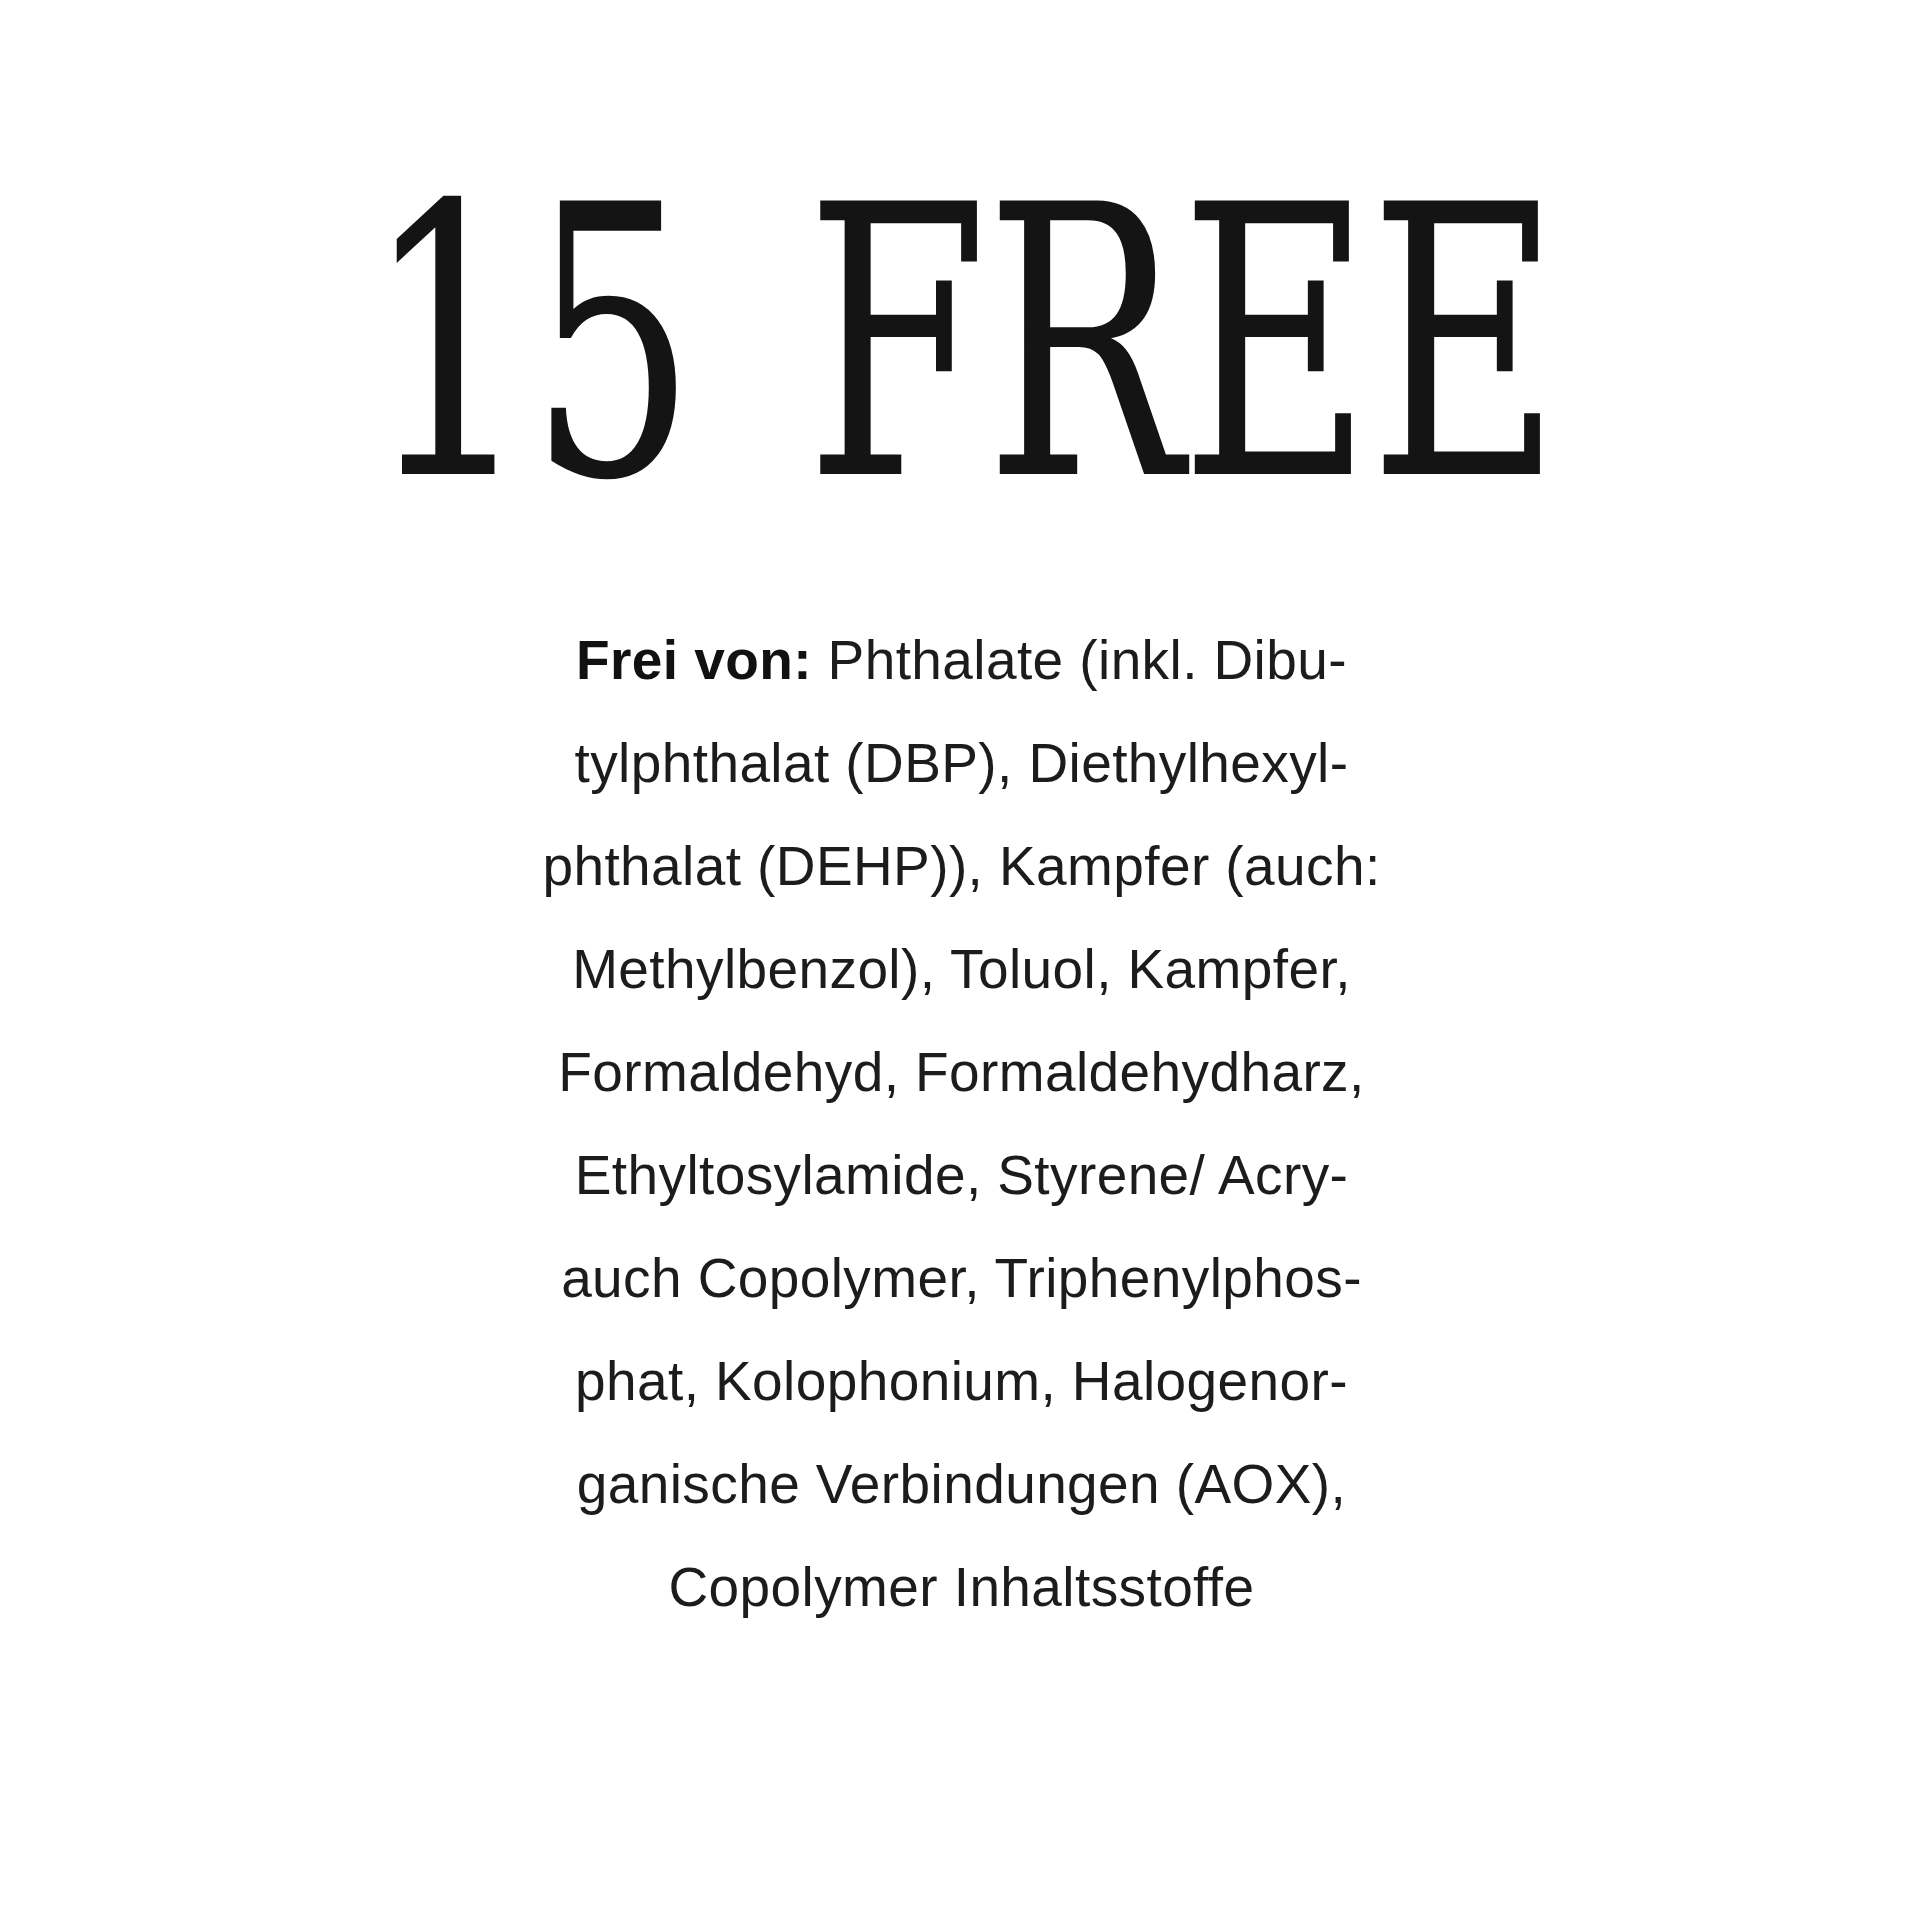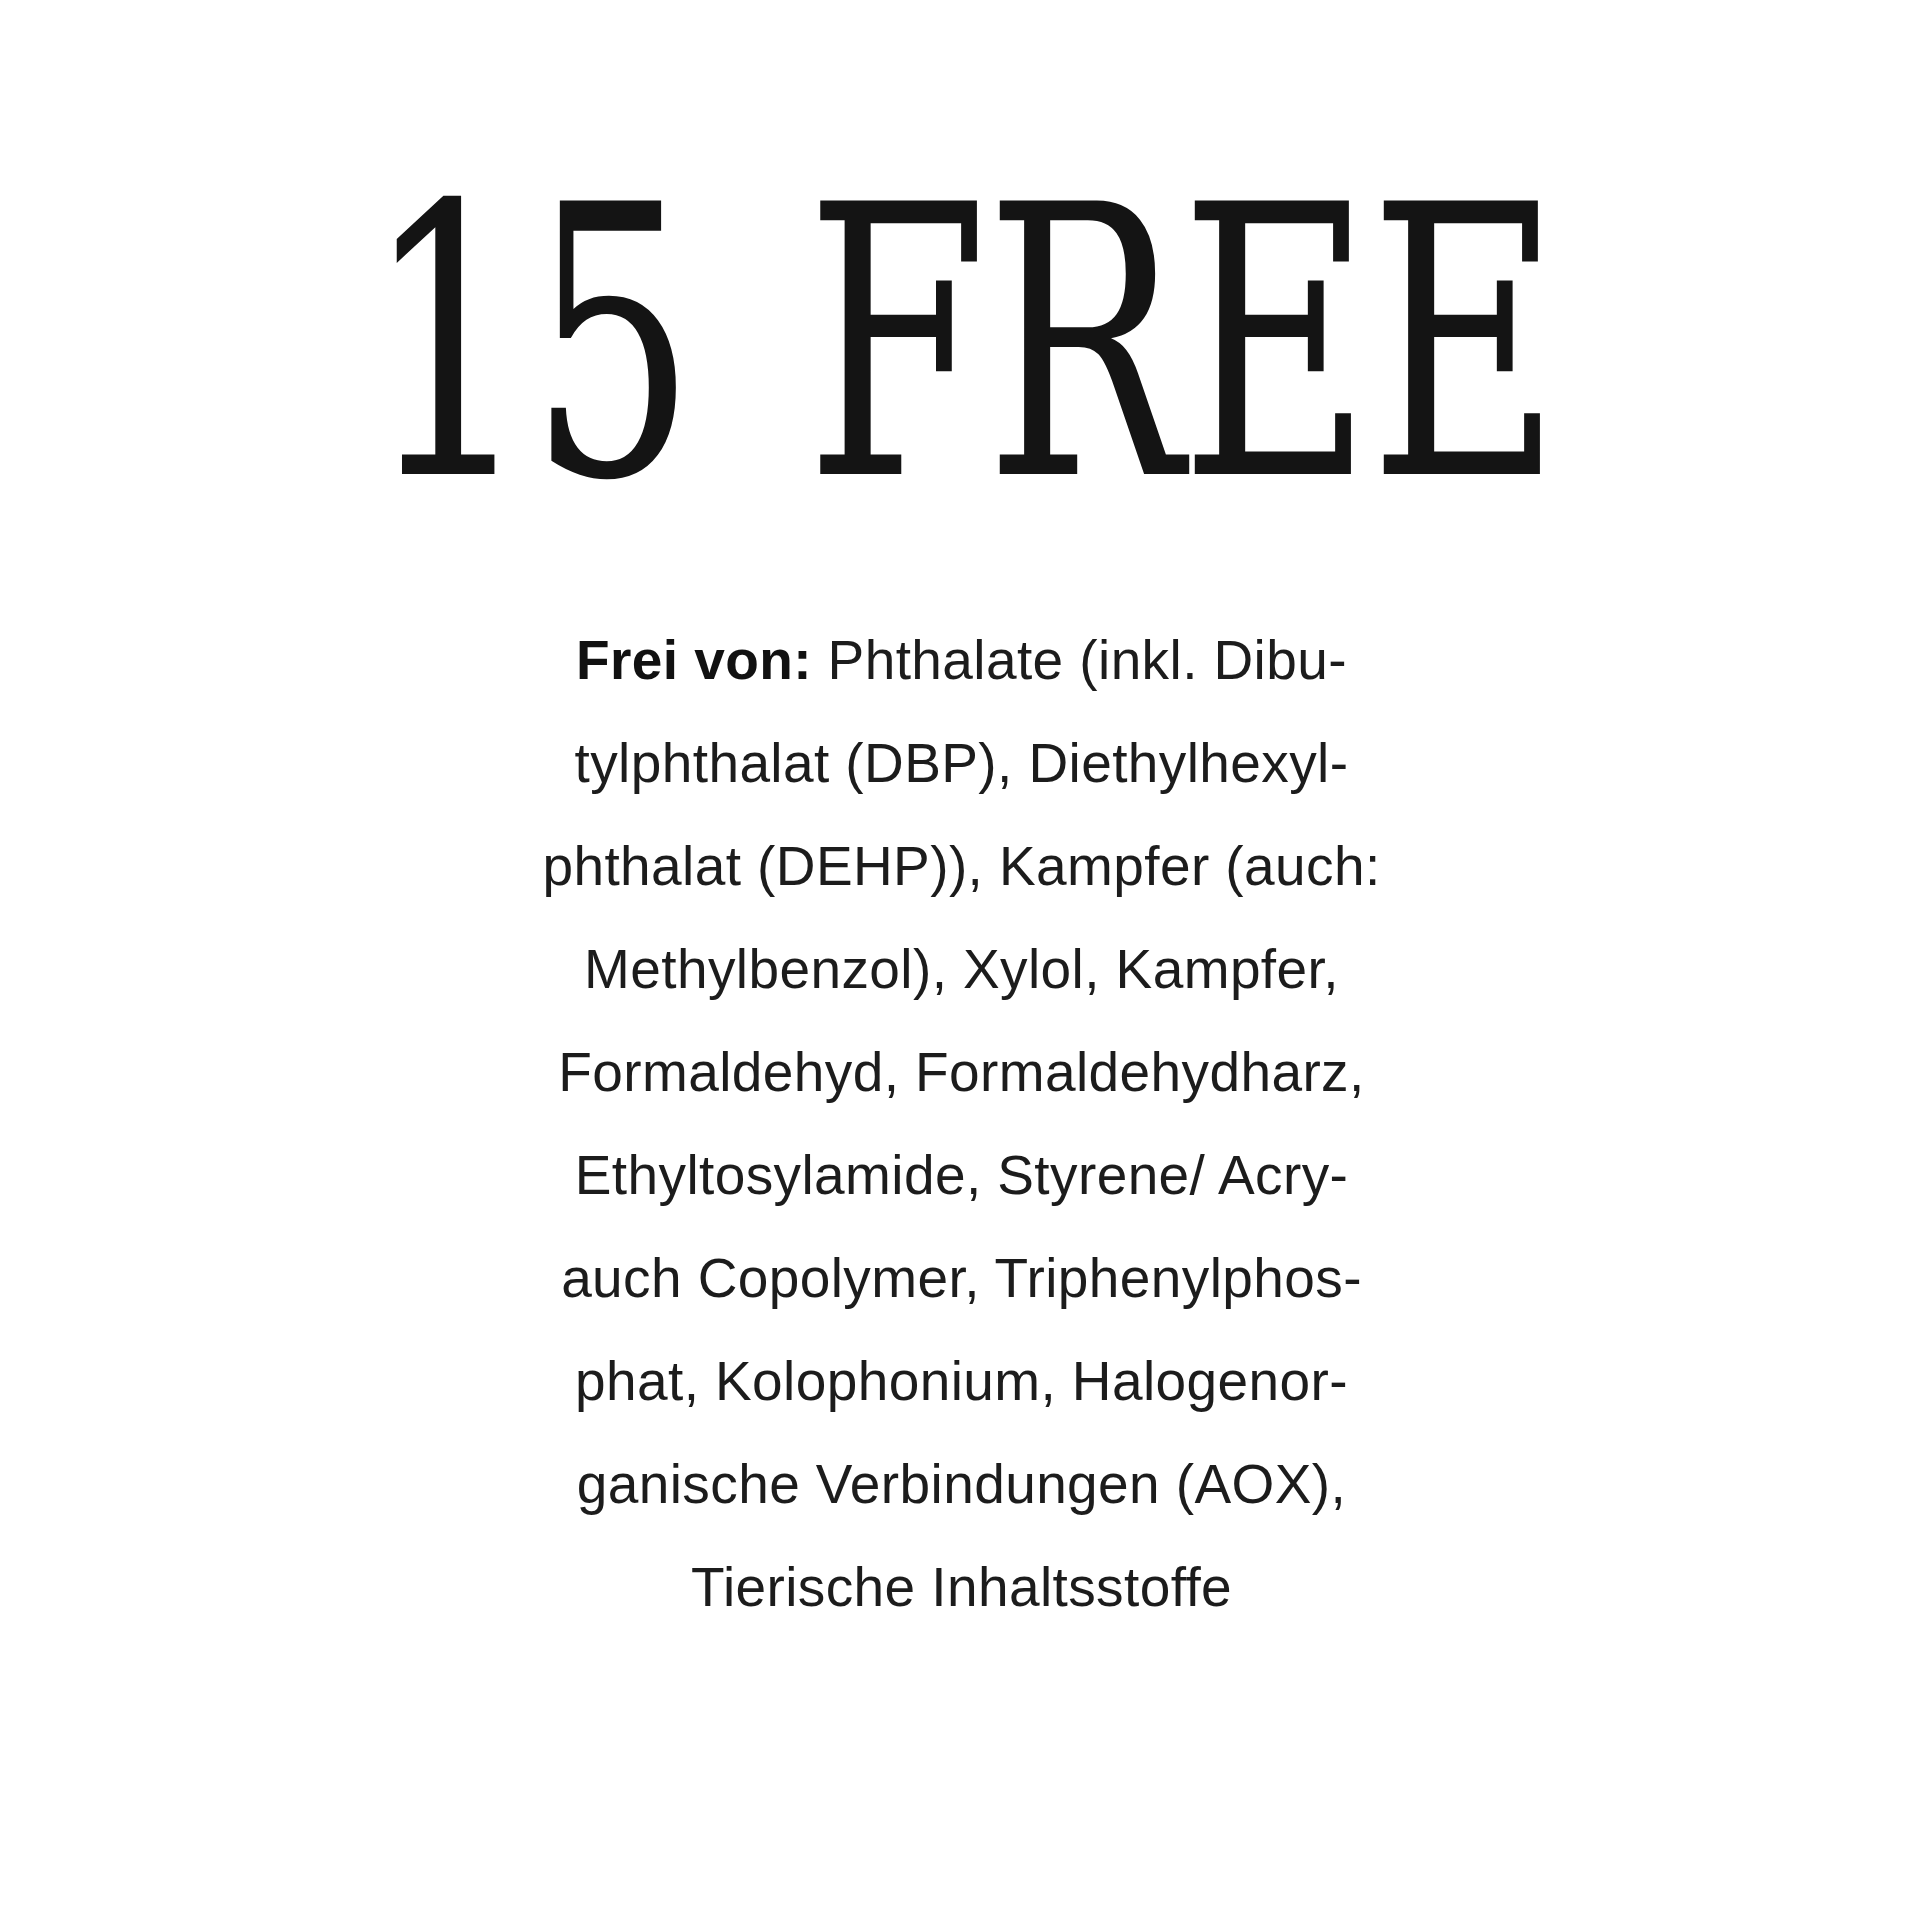--- a/index.html
+++ b/index.html
@@ -53,24 +53,24 @@
 <div class="page">
 
   <h1 class="heading">15 FREE</h1>
 
   <div class="body-text">
 
     <div class="line"><span class="bold">Frei von:</span><span> Phthalate (inkl. Dibu-</span></div>
 
     <div class="line">tylphthalat (DBP), Diethylhexyl-</div>
     <div class="line">phthalat (DEHP)), Kampfer (auch:</div>
-    <div class="line">Methylbenzol), Xylol, Kampfer,</div>
+    <div class="line">Methylbenzol), Toluol, Kampfer,</div>
     <div class="line">Formaldehyd, Formaldehydharz,</div>
     <div class="line">Ethyltosylamide, Styrene/ Acry-</div>
     <div class="line">auch Copolymer, Triphenylphos-</div>
     <div class="line">phat, Kolophonium, Halogenor-</div>
     <div class="line">ganische Verbindungen (AOX),</div>
-    <div class="line">Tierische Inhaltsstoffe</div>
+    <div class="line">Copolymer Inhaltsstoffe</div>
 
   </div>
 
 </div>
 
 
 </body></html>

